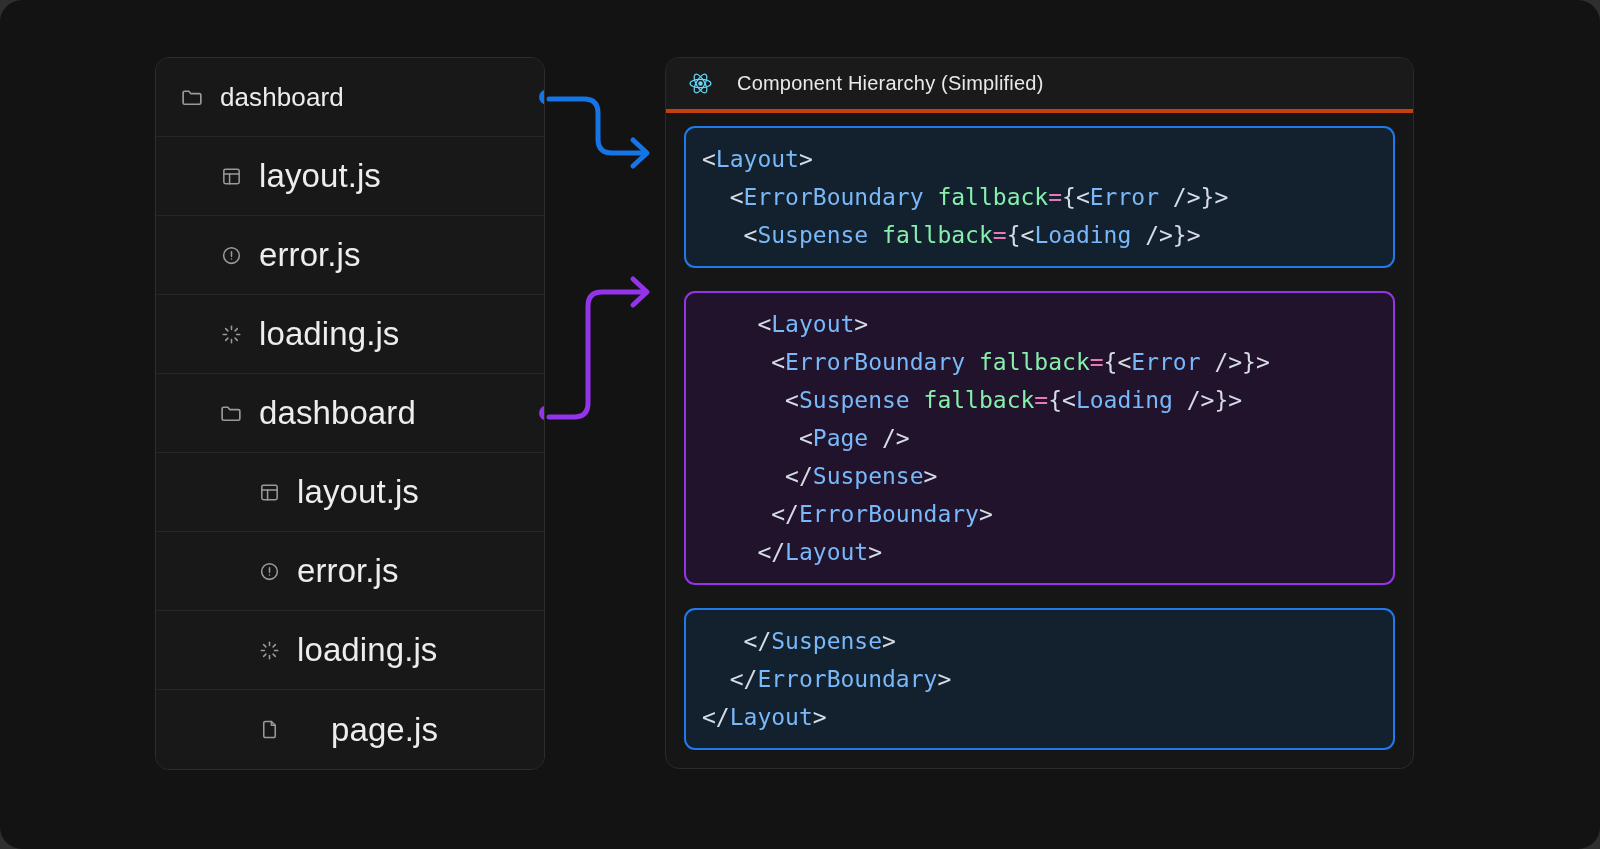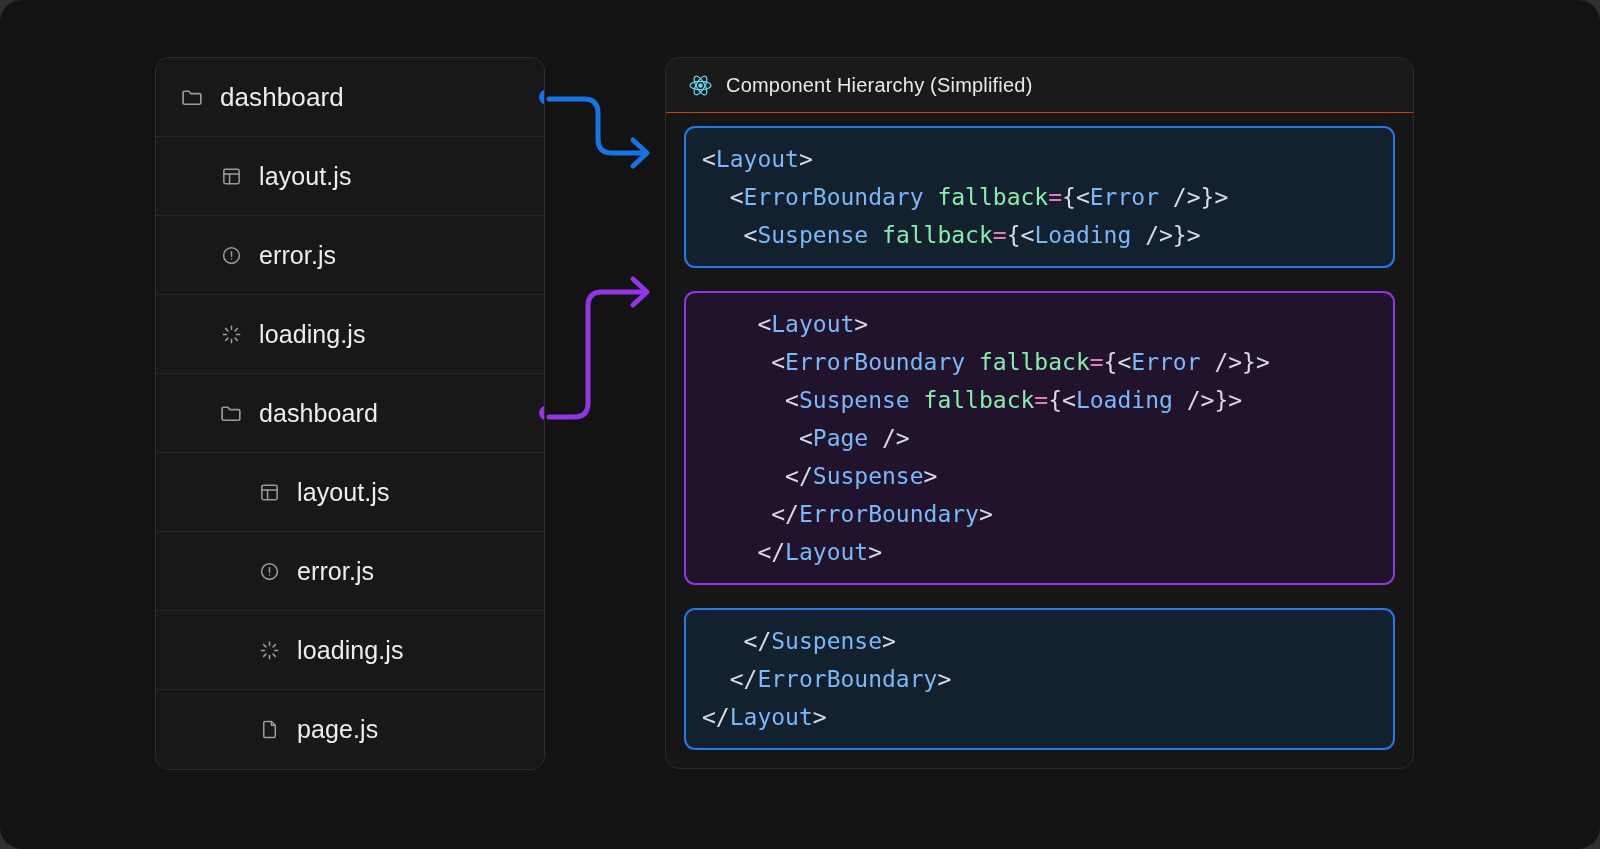--- a/index.html
+++ b/index.html
@@ -34,37 +34,37 @@
   }
 
   .tree-row {
     position: relative;
     display: flex;
     align-items: center;
     height: 79px;
     border-bottom: 1px solid #262626;
     background: #181818;
   }
-  .tree-row:last-child { border-bottom: none; }
+  .tree-row:last-child { border-bottom: none; gap: 34px; }
 
   .tree-row .ico {
     display: flex;
     align-items: center;
     justify-content: center;
     width: 26px;
     height: 26px;
     flex: 0 0 26px;
     color: #9a9a9a;
   }
   .tree-row .ico svg { display: block; }
 
   .tree-row .lbl {
     margin-left: 15px;
     color: #ededed;
-    font-size: 25px;
+    font-size: 33px;
     letter-spacing: .1px;
     white-space: nowrap;
   }
 
   .depth-0 { padding-left: 23px; }
   .depth-1 { padding-left: 62px; }
   .depth-2 { padding-left: 100px; }
 
   .depth-0 .lbl { font-size: 26px; }
 
@@ -99,24 +99,24 @@
     width: 749px;
     border: 1px solid #2b2b2b;
     border-radius: 14px;
     background: #161616;
     overflow: hidden;
   }
 
   #panel-header {
     display: flex;
     align-items: center;
-    gap: 13px;
+    gap: 24px;
     height: 55px;
     padding: 0 22px;
-    border-bottom: 1px solid #c2410c;
+    border-bottom: 4px solid #c2410c;
     background: #1a1a1a;
   }
   #panel-header .title {
     color: #e9e9e9;
     font-size: 20px;
     letter-spacing: .2px;
   }
 
   #panel-body {
     padding: 13px 18px 18px 18px;

